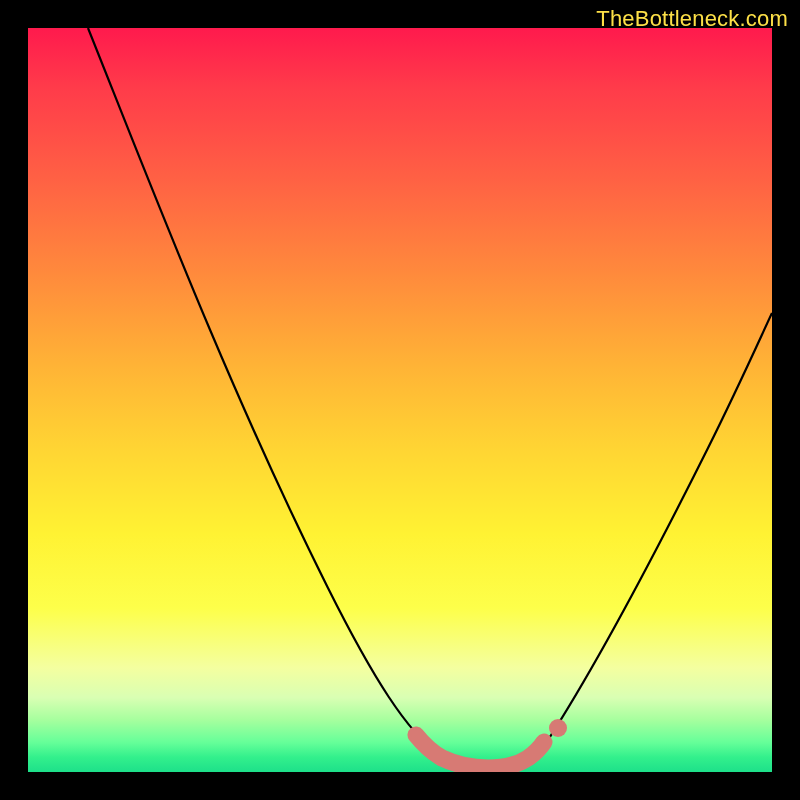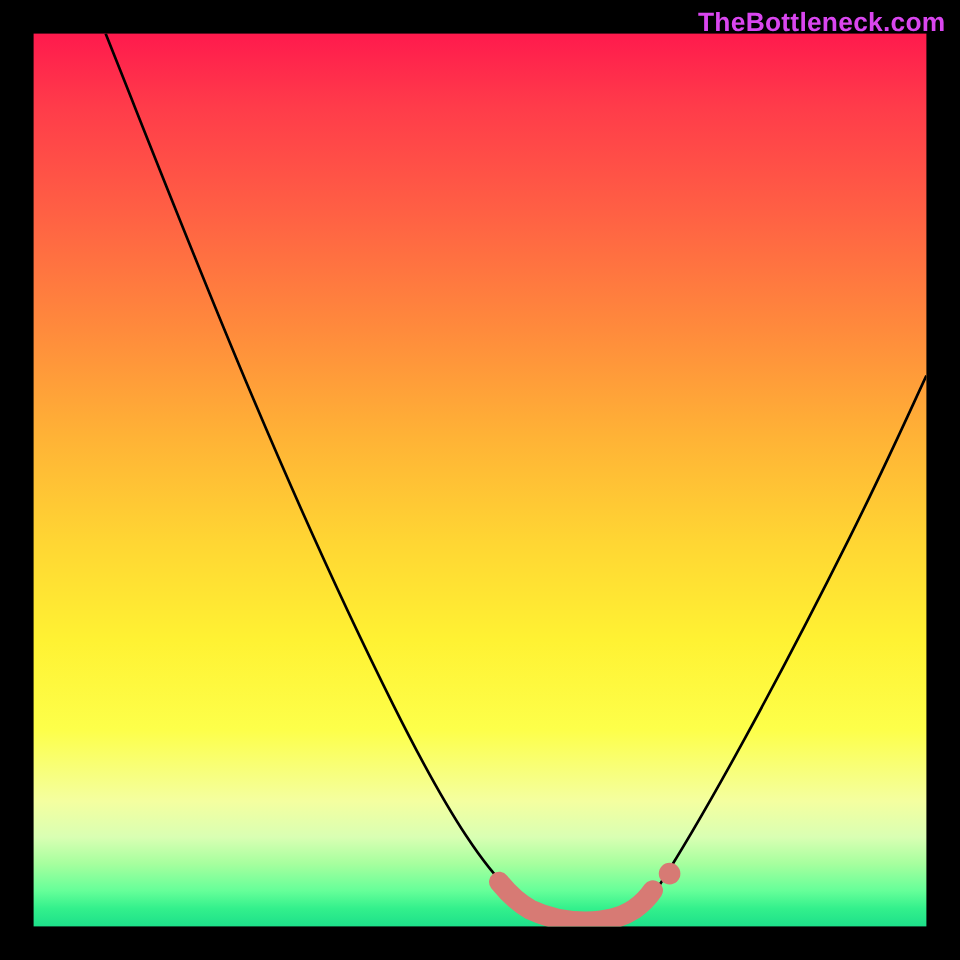--- a/index.html
+++ b/index.html
@@ -41,25 +41,24 @@
       #a6ff9e 93%,
       #66ff99 96%,
       #33f08c 98%,
       #1de08a 100%
     );
   }
   .watermark {
     position: absolute;
     top: 6px;
     right: 12px;
-    color: #d946ef;
+    color: #fde047;
     font-size: 22px;
     letter-spacing: 0.2px;
     user-select: none;
-    font-weight: bold;
   }
   svg.curve {
     position: absolute;
     left: 0;
     top: 0;
     width: 744px;
     height: 744px;
     pointer-events: none;
   }
 </style>

